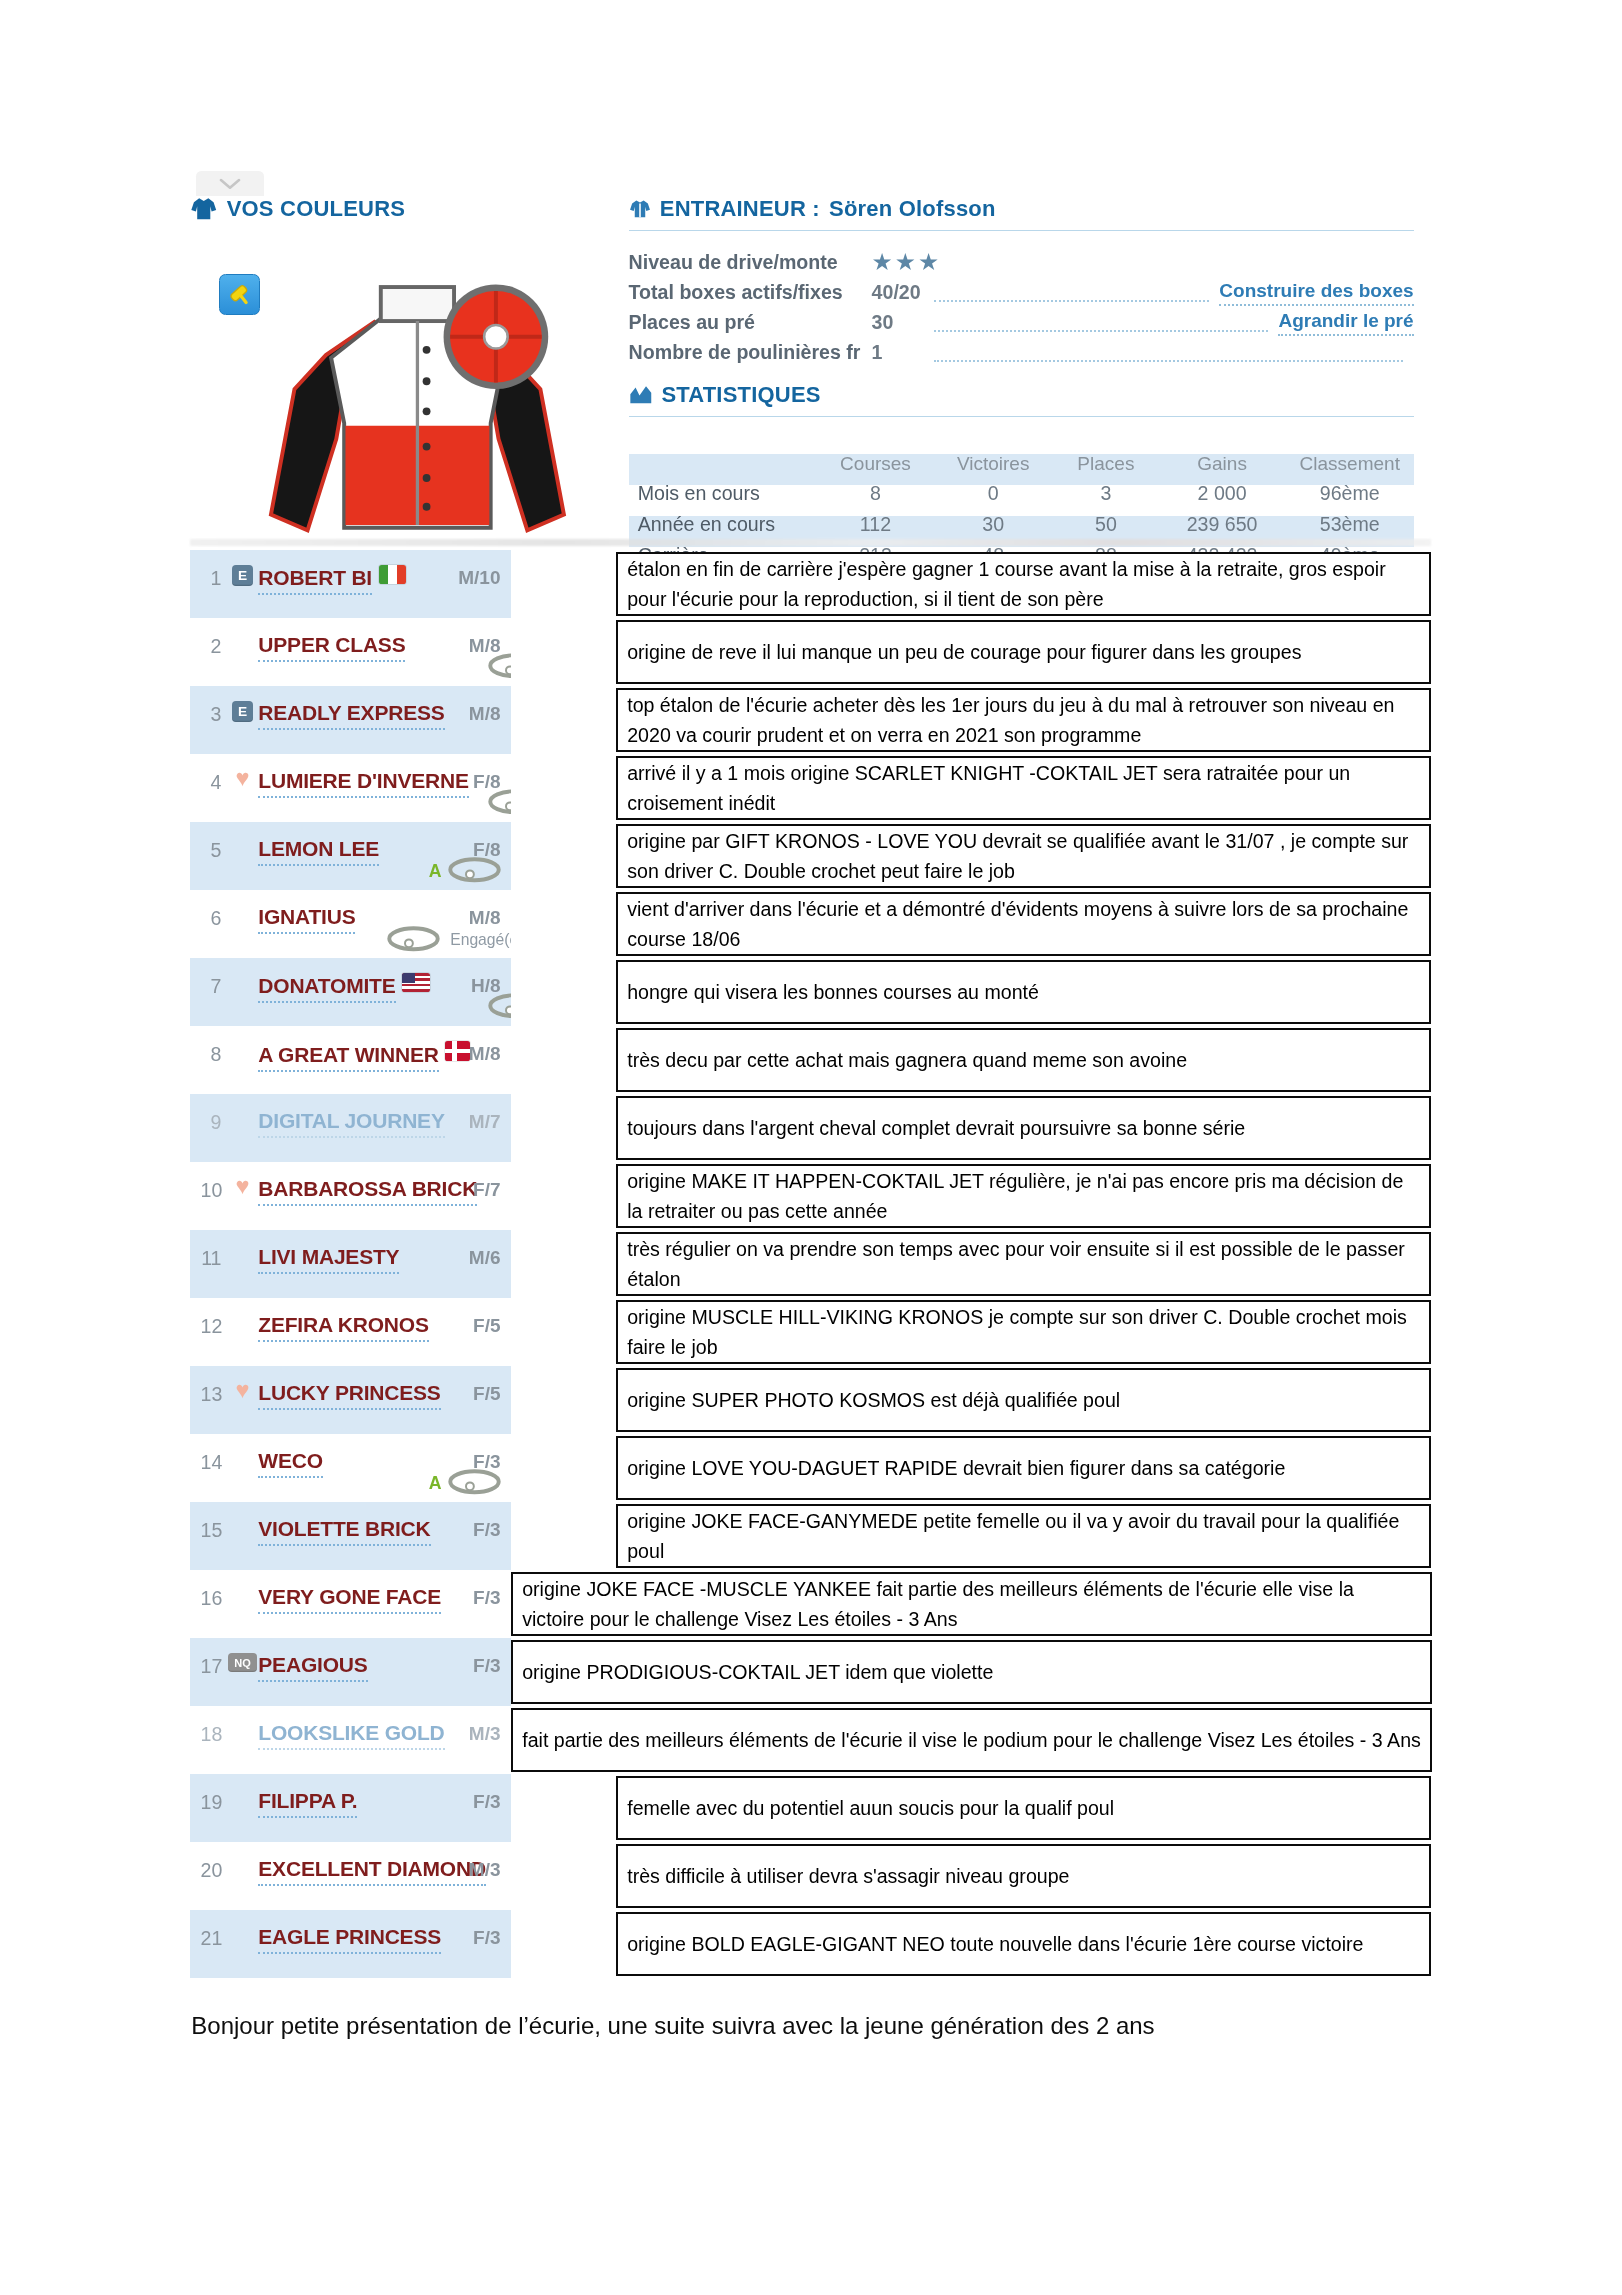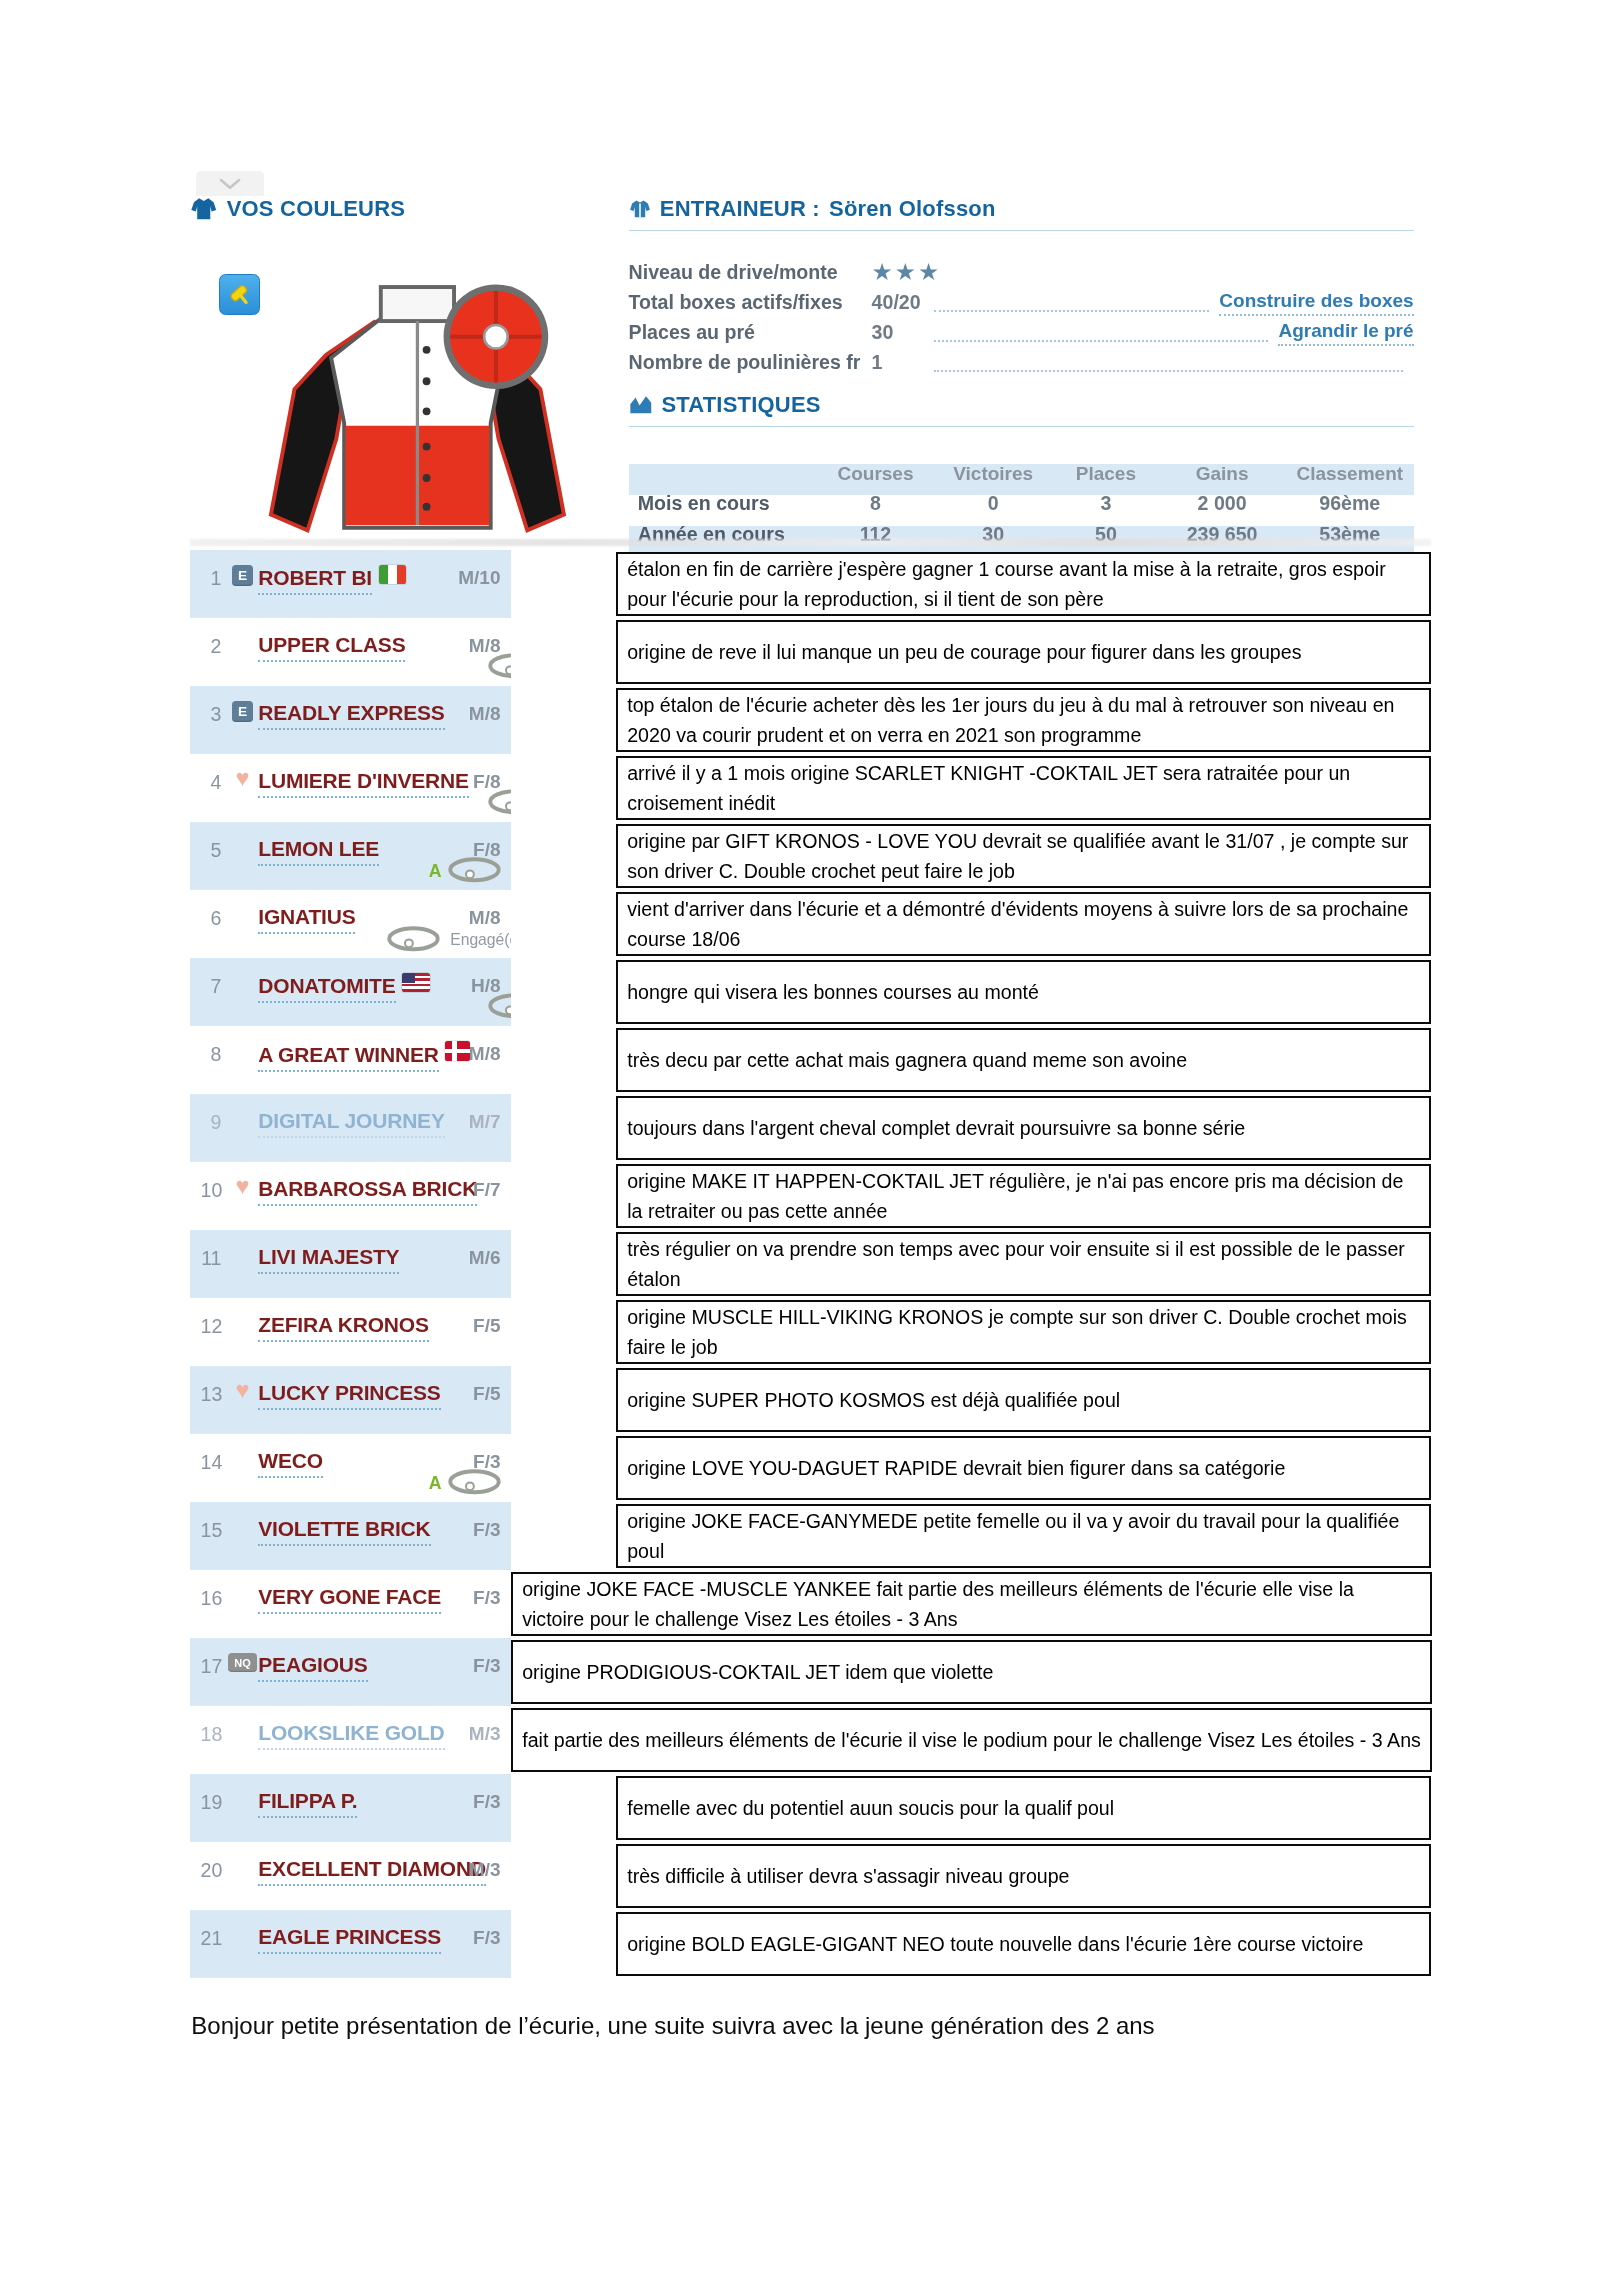--- a/index.html
+++ b/index.html
@@ -28,35 +28,35 @@
 
   .silks-area{position:relative;height:294px;margin-top:10.5px;}
   .edit-btn{
     position:absolute;left:29px;top:41px;width:41px;height:41px;
     background:linear-gradient(180deg,#4fb0ec,#2b8fd8);
     border:1.3px solid #1f7cc0;border-radius:6.5px;cursor:pointer;
     display:flex;align-items:center;justify-content:center;padding:0;
   }
   .silks-svg{position:absolute;left:60px;top:46px;}
 
-  .trainer-rows{width:785px;margin-top:27px;}
+  .trainer-rows{width:785px;margin-top:17px;}
   .t-row{display:flex;align-items:center;height:30px;}
   .t-label{width:243px;flex:none;font-size:19.6px;font-weight:bold;color:#5a6773;}
   .t-value{font-size:19.6px;font-weight:bold;color:#6e7a85;min-width:52px;}
   .t-stars{font-size:23.6px;color:#5d87a6;letter-spacing:2px;line-height:23.6px;}
   .t-leader{flex:1;border-bottom:2.6px dotted #a4c9e1;margin:9.2px 10.5px 0 10.5px;height:6.5px;}
   .t-link{font-size:19px;font-weight:bold;color:#2e7cb5;
     border-bottom:2.6px dotted #8fbcd9;padding-bottom:1.3px;cursor:pointer;white-space:nowrap;}
 
   .stats-block{margin-top:14.4px;}
   .stats-table{width:785px;margin-top:7.9px;}
   .s-row{display:flex;height:31px;align-items:center;}
   .s-row.head{height:29px;}
   .s-row.alt{background:#d9e8f5;}
-  .s-cell{box-sizing:border-box;text-align:center;font-size:19.6px;font-weight:bold;color:#6e7a85;margin-top:48px;}
+  .s-cell{box-sizing:border-box;text-align:center;font-size:19.6px;font-weight:normal;color:#6e7a85;margin-top:48px;}
   .s-cell.lab{width:190px;text-align:left;padding-left:9.2px;color:#4f5b66;}
   .s-c1{width:115px;} .s-c2{width:121px;} .s-c3{width:105px;} .s-c4{width:128px;} .s-c5{width:128px;}
   .s-row.head .s-cell{color:#8a949d;font-size:19px;}
 
   .blur-strip{height:7.9px;margin-top:2.6px;width:100%;
     background:linear-gradient(90deg,#ececec,#dcdcdc 30%,#eeeeee 55%,#e3dcda 75%,#efefef);
     filter:blur(1.3px);opacity:.75;}
 
   
   .horse-section{margin-top:3.9px;}

